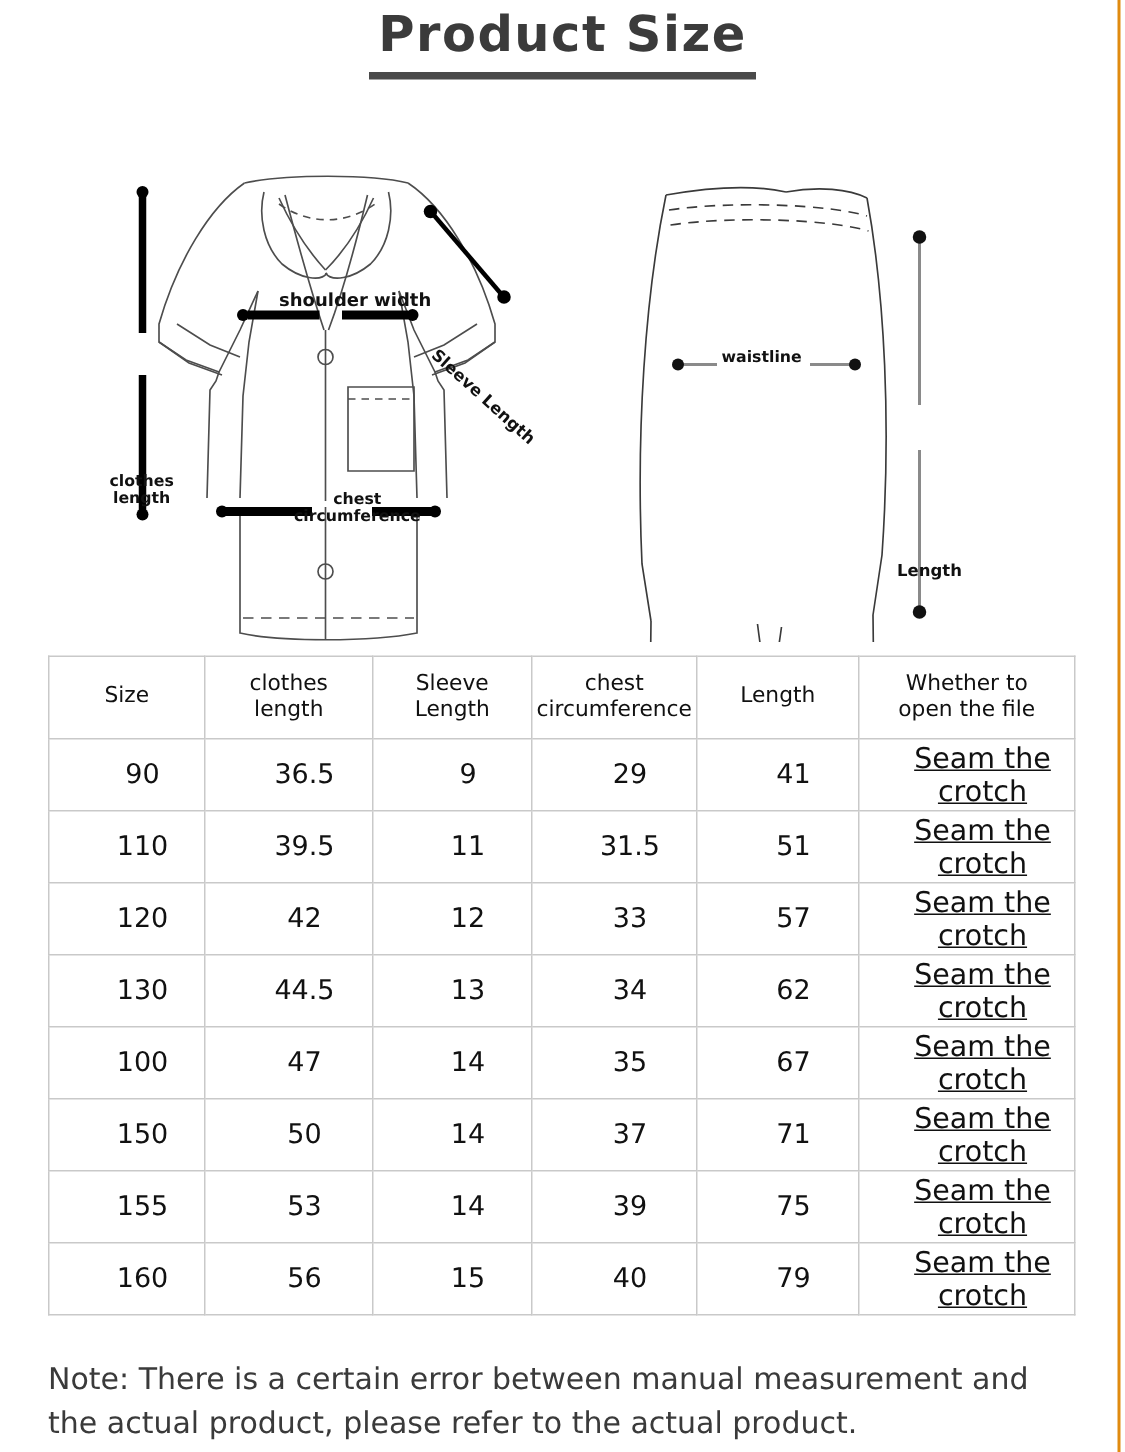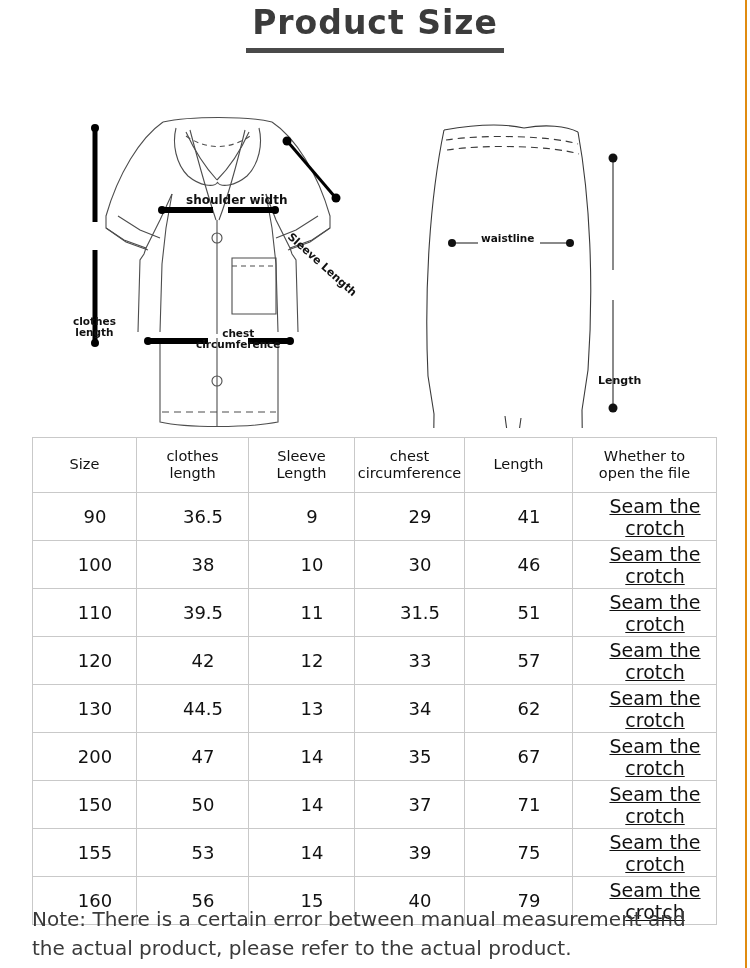--- a/index.html
+++ b/index.html
@@ -308,28 +308,20 @@
       <tbody id="table-body">
           <tr>
             <td>90</td>
             <td>36.5</td>
             <td>9</td>
             <td>29</td>
             <td>41</td>
             <td class="note-col">Seam the crotch</td>
           </tr>
           <tr>
-            <td>100</td>
-            <td>38</td>
-            <td>10</td>
-            <td>30</td>
-            <td>46</td>
-            <td class="note-col">Seam the crotch</td>
-          </tr>
-          <tr>
             <td>110</td>
             <td>39.5</td>
             <td>11</td>
             <td>31.5</td>
             <td>51</td>
             <td class="note-col">Seam the crotch</td>
           </tr>
           <tr>
             <td>120</td>
             <td>42</td>
@@ -340,21 +332,21 @@
           </tr>
           <tr>
             <td>130</td>
             <td>44.5</td>
             <td>13</td>
             <td>34</td>
             <td>62</td>
             <td class="note-col">Seam the crotch</td>
           </tr>
           <tr>
-            <td>200</td>
+            <td>100</td>
             <td>47</td>
             <td>14</td>
             <td>35</td>
             <td>67</td>
             <td class="note-col">Seam the crotch</td>
           </tr>
           <tr>
             <td>150</td>
             <td>50</td>
             <td>14</td>

